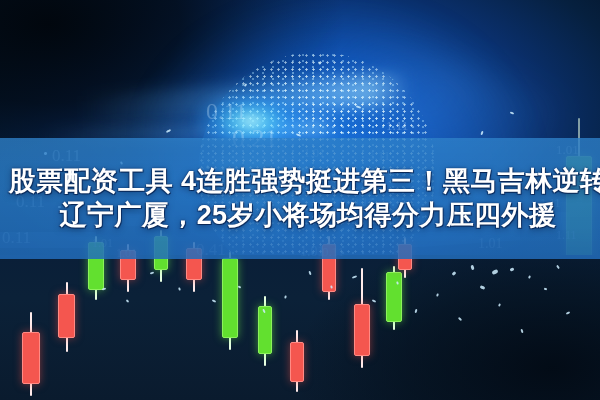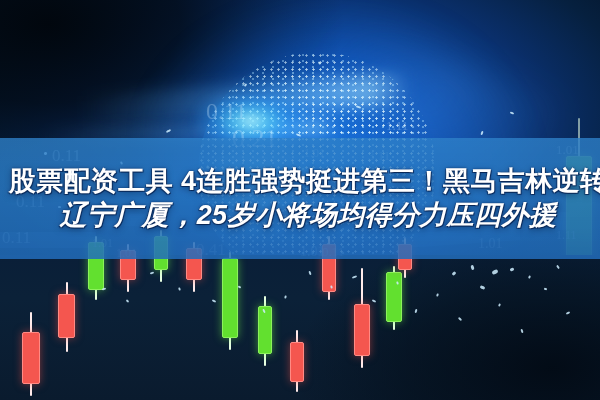--- a/index.html
+++ b/index.html
@@ -142,21 +142,21 @@
     font-size:27px;
     letter-spacing:.4px;
     line-height:1.18;
     text-shadow:
       0 0 2px rgba(10,40,90,.85),
       1px 1px 0 rgba(8,34,78,.75),
       -1px 1px 0 rgba(8,34,78,.55),
       0 2px 6px rgba(5,25,60,.55);
     white-space:nowrap;
   }
-  .hl-line.l2{font-size:27px;font-style:italic;}
+  .hl-line.l2{font-size:27px;}
 </style>
 </head>
 <body>
 
 <div id="banner">
 
   <div class="bg-base"></div>
   <div class="bg-dark-topleft"></div>
   <div class="halo"></div>
   <div class="ray ray-c"></div>

